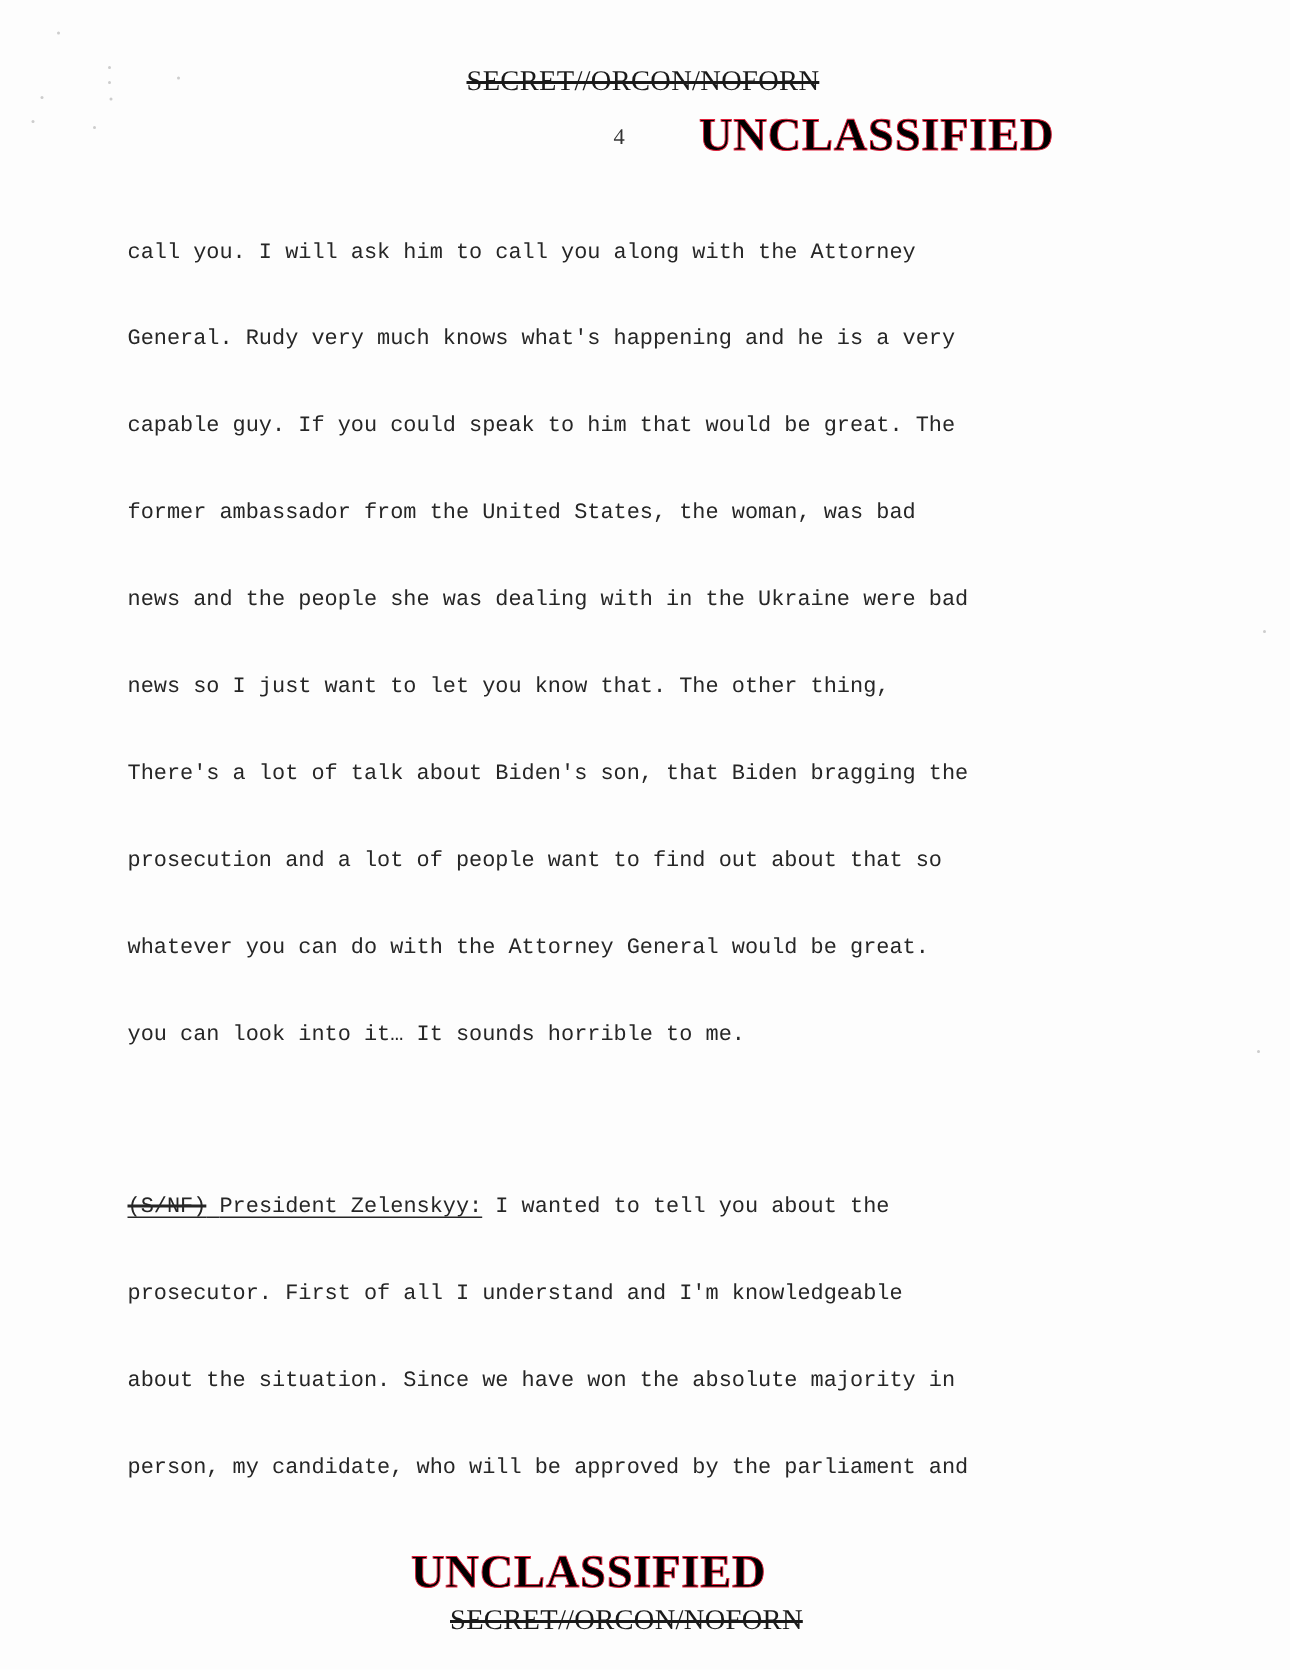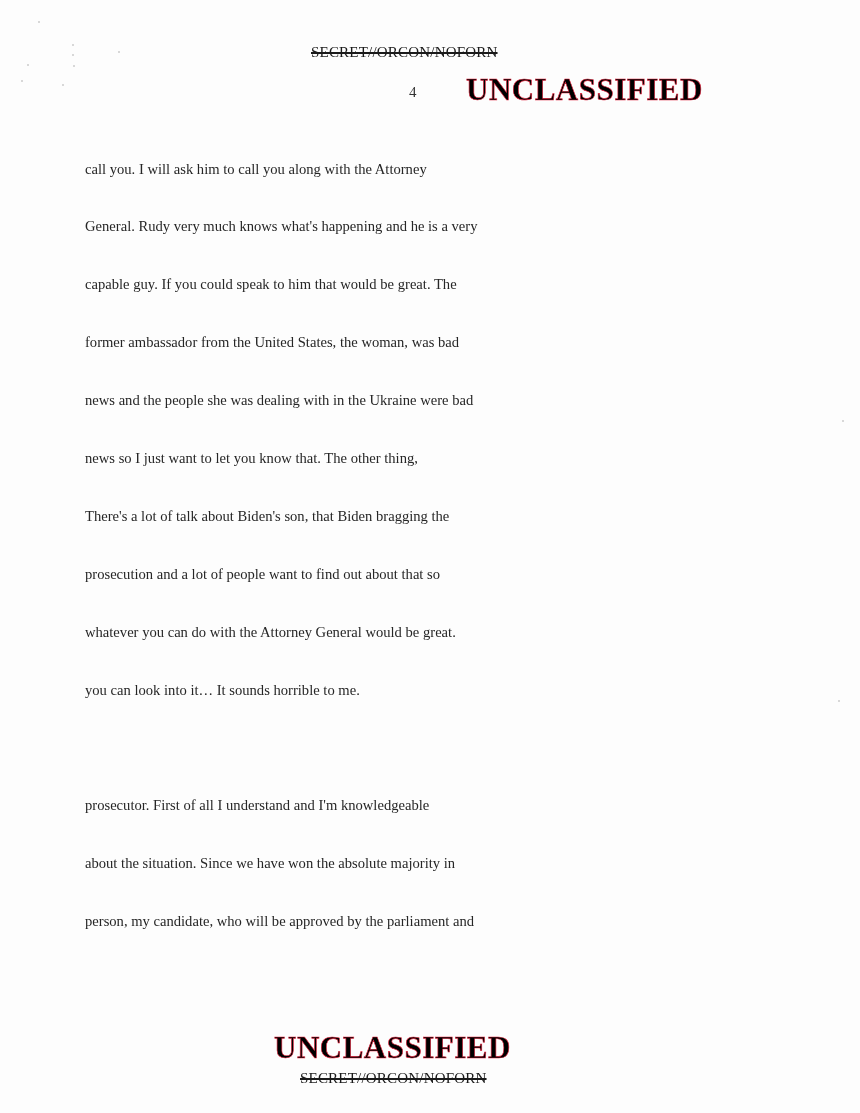--- a/index.html
+++ b/index.html
@@ -22,21 +22,21 @@
     .speck {
       position: absolute;
       width: 2px; height: 2px;
       background: #b8b8b8;
       border-radius: 1px;
       opacity: 0.7;
     }
     .class-mark {
       position: absolute;
       font-family: "Liberation Serif", "DejaVu Serif", serif;
-      font-size: 15px;
+      font-size: 19px;
       color: #1a1a1a;
       letter-spacing: 0.2px;
       white-space: nowrap;
     }
     .class-mark .strike {
       text-decoration: line-through;
       text-decoration-thickness: 1.5px;
     }
     .class-top { left: 311px; top: 44px; }
     .class-bottom { left: 300px; top: 1070px; }
@@ -65,21 +65,20 @@
       top: 121px;
       width: 700px;
       font-family: "Liberation Mono", "DejaVu Sans Mono", monospace;
       font-size: 14.6px;
       line-height: 19.3px;
       color: #262626;
     }
     .para {
       margin: 0 0 19.3px 0;
       white-space: pre;
-      font-family: Liberation Serif, serif;
     }
     .line { display: block; white-space: pre; }
     .marking {
       text-decoration: line-through;
       text-decoration-thickness: 1.5px;
     }
     .label-wrap {
       text-decoration: underline;
       text-underline-offset: 3px;
     }
@@ -117,20 +116,21 @@
       <span class="line">former ambassador from the United States, the woman, was bad</span>
       <span class="line">news and the people she was dealing with in the Ukraine were bad</span>
       <span class="line">news so I just want to let you know that. The other thing,</span>
       <span class="line">There's a lot of talk about Biden's son, that Biden bragging the</span>
       <span class="line">prosecution and a lot of people want to find out about that so</span>
       <span class="line">whatever you can do with the Attorney General would be great.</span>
       <span class="line">you can look into it… It sounds horrible to me.</span>
     </div>
 
     <div class="para">
+      <span class="line"><span class="label-wrap"><span class="marking">(S/NF)</span> <span>President Zelenskyy:</span></span><span> I wanted to tell you about the</span></span>
       <span class="line">prosecutor. First of all I understand and I'm knowledgeable</span>
       <span class="line">about the situation. Since we have won the absolute majority in</span>
       <span class="line">person, my candidate, who will be approved by the parliament and</span>
       
       
       
       
       
       
       

